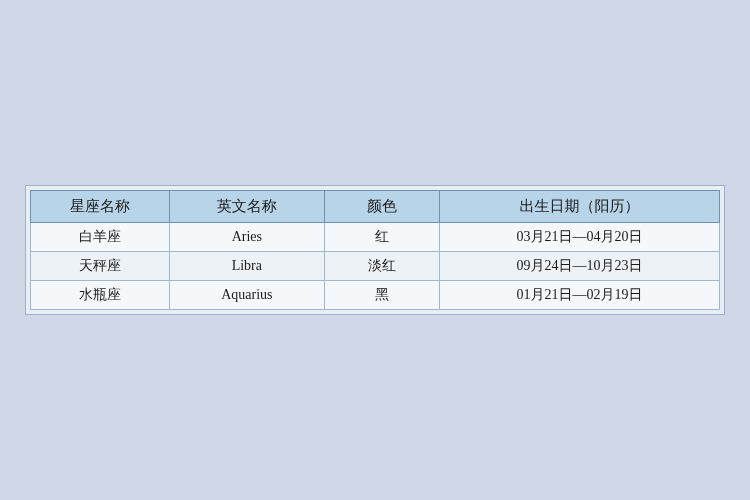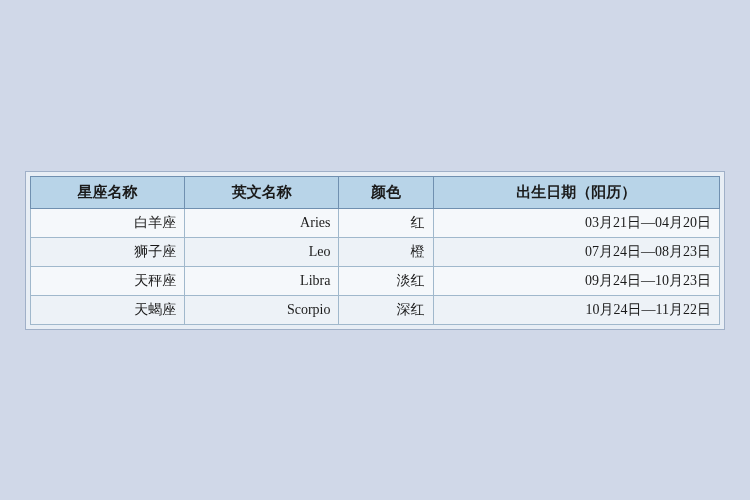--- a/index.html
+++ b/index.html
@@ -30,28 +30,28 @@
       border-collapse: collapse;
       background-color: #f0f5fa;
     }
 
     th {
       background-color: #b8d4e8;
       border: 1px solid #7090b0;
       padding: 6px 8px;
       text-align: center;
       font-size: 15px;
-      font-weight: bold;
+      font-weight: normal;
       color: #1a1a1a;
     }
 
     td {
       border: 1px solid #a0b8cc;
-      padding: 5px 8px;
-      text-align: right;
+      padding: 5px 20px;
+      text-align: center;
       font-size: 14px;
       color: #1a1a1a;
       background-color: #f5f8fb;
     }
 
     tr:nth-child(even) td {
       background-color: #edf2f7;
     }
   </style>
 </head>
@@ -68,32 +68,26 @@
       </tr>
     </thead>
     <tbody id="table-body">
     <tr>
           <td>白羊座</td>
           <td>Aries</td>
           <td>红</td>
           <td>03月21日—04月20日</td>
         </tr>
         <tr>
-          <td>狮子座</td>
-          <td>Leo</td>
-          <td>橙</td>
-          <td>07月24日—08月23日</td>
-        </tr>
-        <tr>
           <td>天秤座</td>
           <td>Libra</td>
           <td>淡红</td>
           <td>09月24日—10月23日</td>
         </tr>
         <tr>
-          <td>天蝎座</td>
-          <td>Scorpio</td>
-          <td>深红</td>
-          <td>10月24日—11月22日</td>
+          <td>水瓶座</td>
+          <td>Aquarius</td>
+          <td>黑</td>
+          <td>01月21日—02月19日</td>
         </tr>
       </tbody>
   </table>
 </div>
 
 </body></html>

